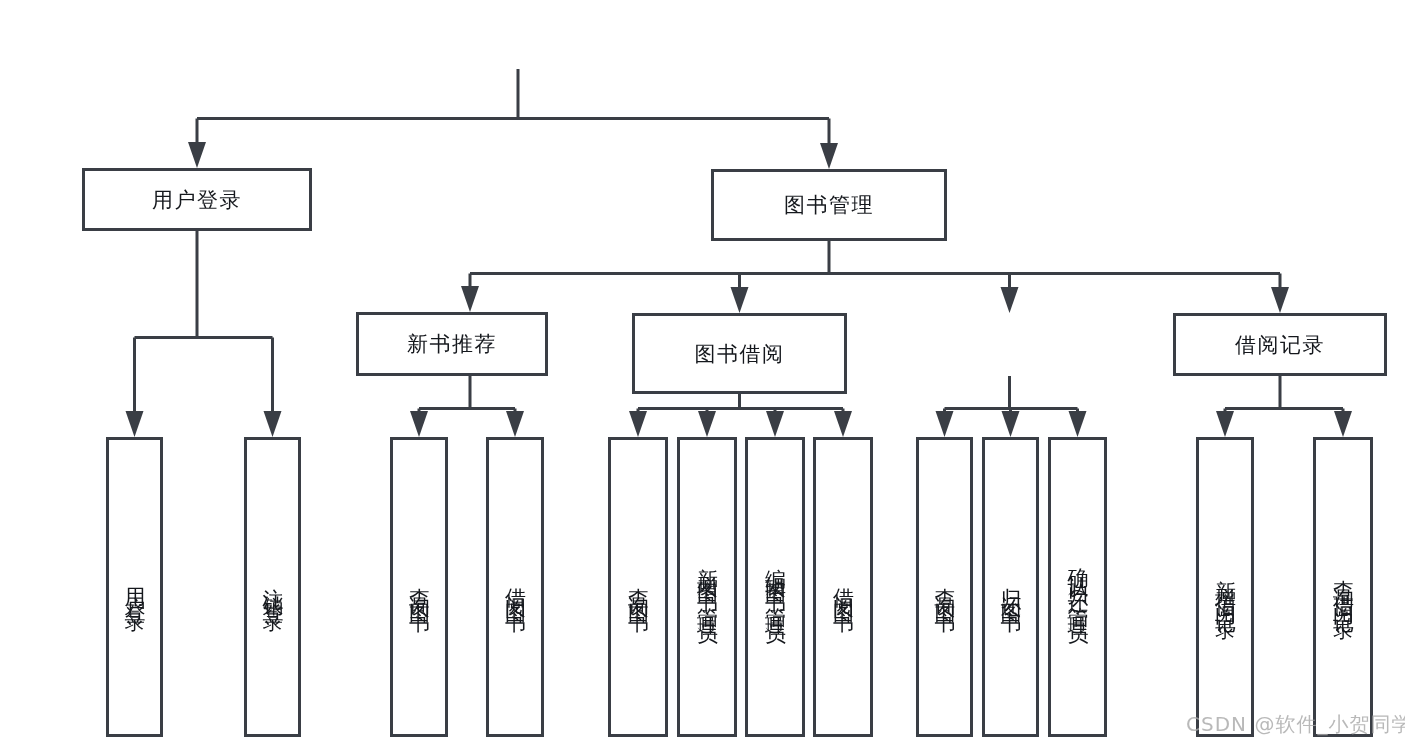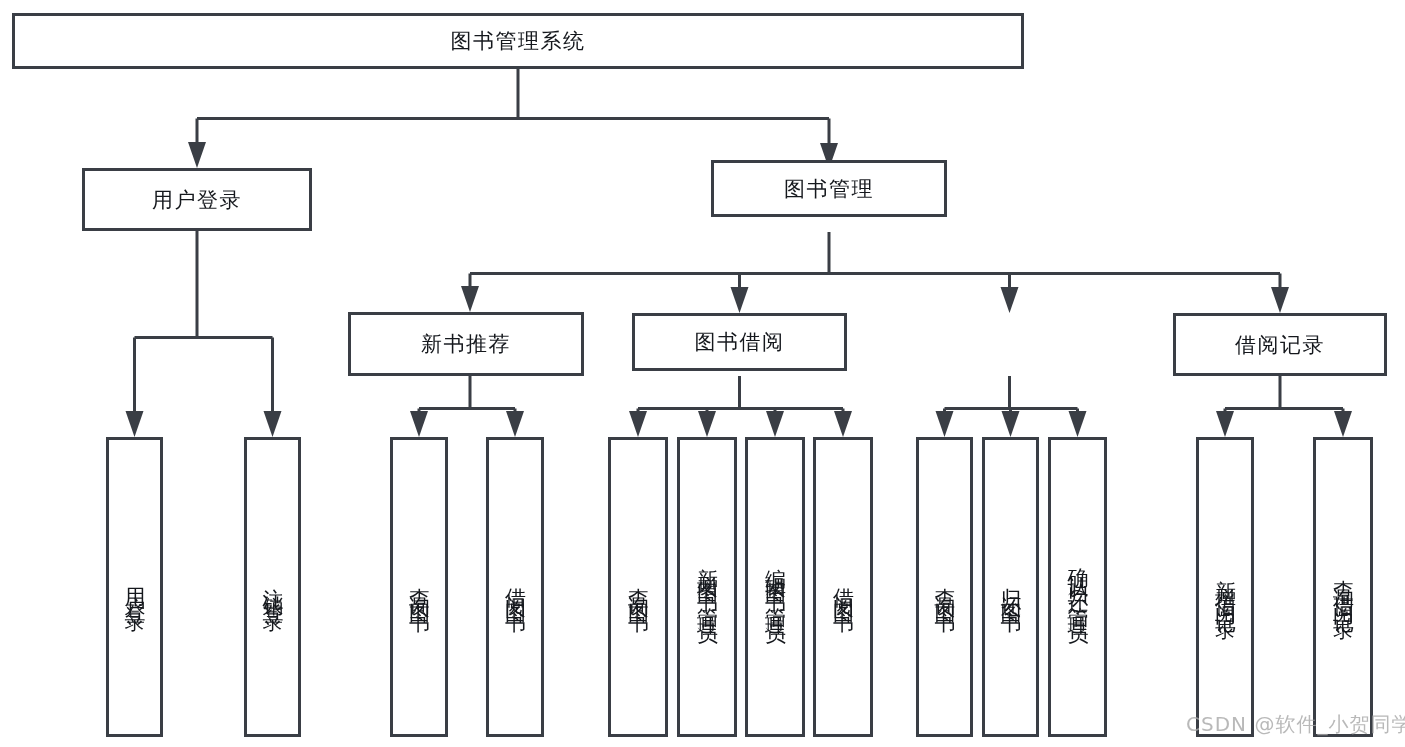--- a/index.html
+++ b/index.html
@@ -83,35 +83,32 @@
       <polygon points="766,411 784,411 775,437"></polygon>
       <polygon points="834,411 852,411 843,437"></polygon>
       <polygon points="935.5,411 953.5,411 944.5,437"></polygon>
       <polygon points="1001.5,411 1019.5,411 1010.5,437"></polygon>
       <polygon points="1068.5,411 1086.5,411 1077.5,437"></polygon>
       <polygon points="1216,411 1234,411 1225,437"></polygon>
       <polygon points="1334,411 1352,411 1343,437"></polygon>
     </g>
   </svg>
 
-  <div class="node" style="left:12px;top:13px;width:1012px;height:56px">
-    <span>图书管理系统</span>
-  </div>
 
   <div class="node" style="left:82px;top:168px;width:230px;height:63px">
     <span>用户登录</span>
   </div>
-  <div class="node" style="left:711px;top:160px;width:236px;height:57px">
+  <div class="node" style="left:711px;top:169px;width:236px;height:72px">
     <span>图书管理</span>
   </div>
 
-  <div class="node" style="left:348px;top:312px;width:236px;height:64px">
+  <div class="node" style="left:356px;top:312px;width:192px;height:64px">
     <span>新书推荐</span>
   </div>
-  <div class="node" style="left:632px;top:313px;width:215px;height:58px">
+  <div class="node" style="left:632px;top:313px;width:215px;height:81px">
     <span>图书借阅</span>
   </div>
   <div class="node" style="left:1173px;top:313px;width:214px;height:63px">
     <span>借阅记录</span>
   </div>
 
   <div class="node vnode" style="left:106px;top:437px;width:57px;height:300px">
     <span class="vtext">用户登录</span>
   </div>
   <div class="node vnode" style="left:244px;top:437px;width:57px;height:300px">

